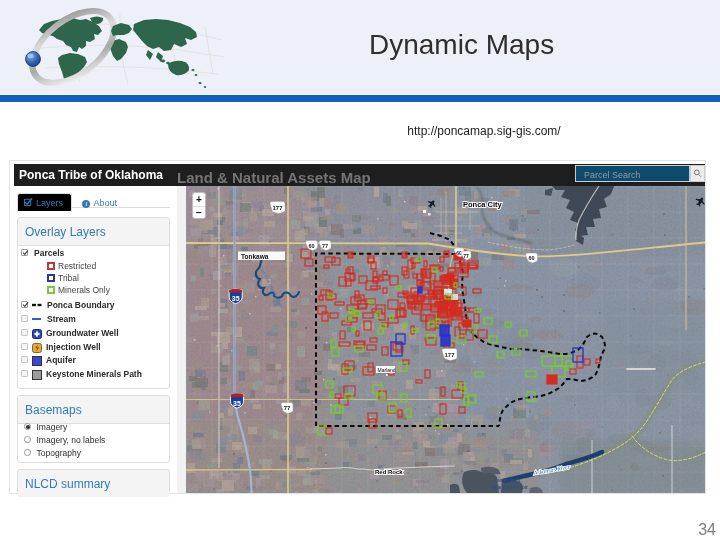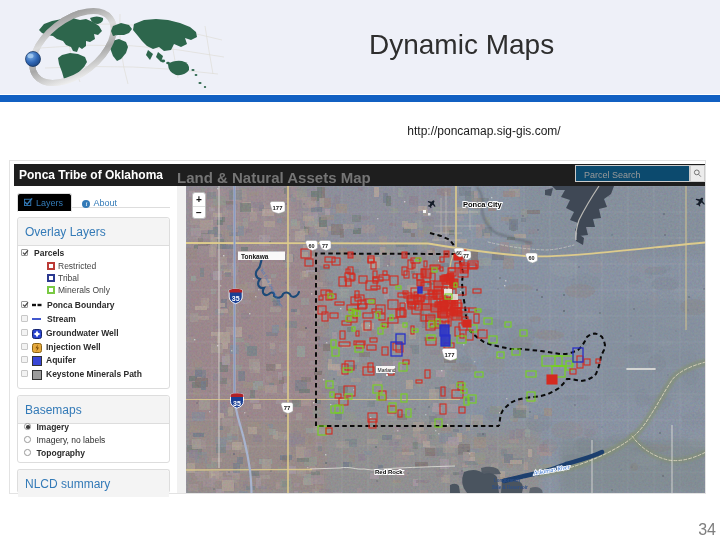--- a/index.html
+++ b/index.html
@@ -1530,23 +1530,23 @@
 <div class="it" style="top:356px;left:21px"><span class="cb dim"></span><span class="ic"><svg width="10" height="10" viewBox="0 0 10 10">
         <rect x="0.5" y="0.5" width="9" height="9" fill="#3947d6" stroke="#333"></rect>
       </svg></span><span class="lb" style="font-weight:bold">Aquifer</span></div>
 <div class="it" style="top:369.5px;left:21px"><span class="cb dim"></span><span class="ic"><svg width="10" height="10" viewBox="0 0 10 10">
         <rect x="0.5" y="0.5" width="9" height="9" fill="#9c9c9c" stroke="#333"></rect>
       </svg></span><span class="lb" style="font-weight:bold">Keystone Minerals Path</span></div>
 <div class="panel" style="top:395px;height:68px">
   <div class="phead">Basemaps</div>
 </div>
 
-<div class="it" style="top:423px;left:24px"><span class="rd"><span class="rdot"></span></span><span class="lb" style="font-weight:bold">Imagery</span></div>
+<div class="it" style="top:423px;left:24px"><span class="rd"><span class="rdot"></span></span><span class="lb" style="font-weight:normal">Imagery</span></div>
 <div class="it" style="top:436px;left:24px"><span class="rd"></span><span class="lb" style="font-weight:normal">Imagery, no labels</span></div>
-<div class="it" style="top:449px;left:24px"><span class="rd"></span><span class="lb" style="font-weight:bold">Topography</span></div>
+<div class="it" style="top:449px;left:24px"><span class="rd"></span><span class="lb" style="font-weight:normal">Topography</span></div>
 <div class="panel" style="top:469px;height:24px;border-bottom:none">
   <div class="phead" style="border-bottom:none">NLCD summary</div>
 </div>
 <div class="zoomc">
     <div class="zp" style="top:0">+</div>
     <div class="zl"></div>
     <div class="zp" style="top:13px">−</div>
   </div>
 <div class="pagenum">34</div>
 </body></html>

